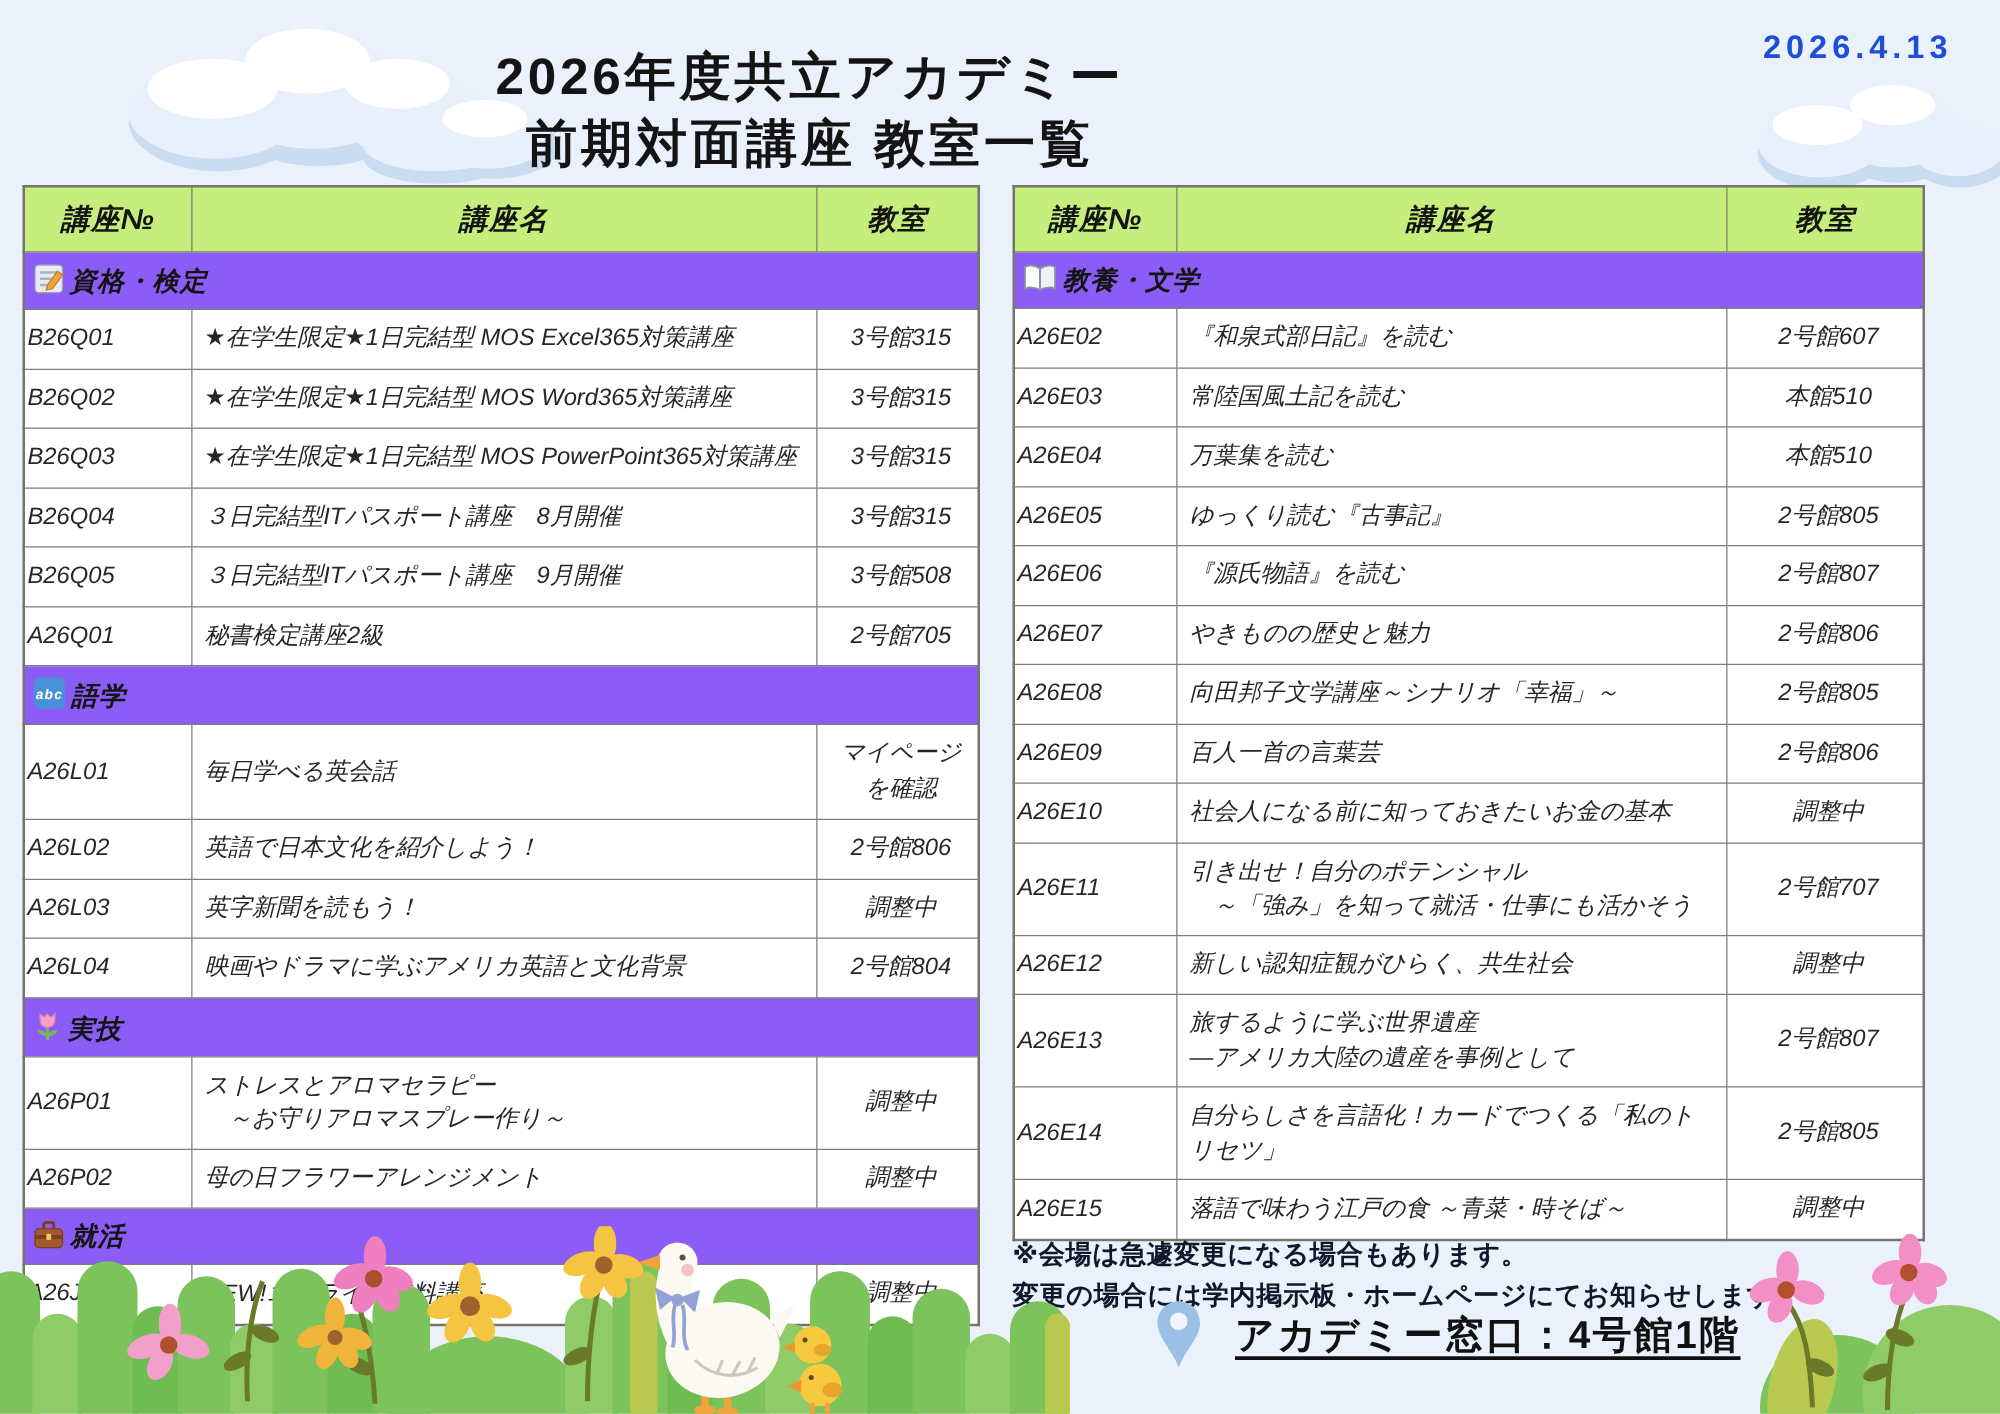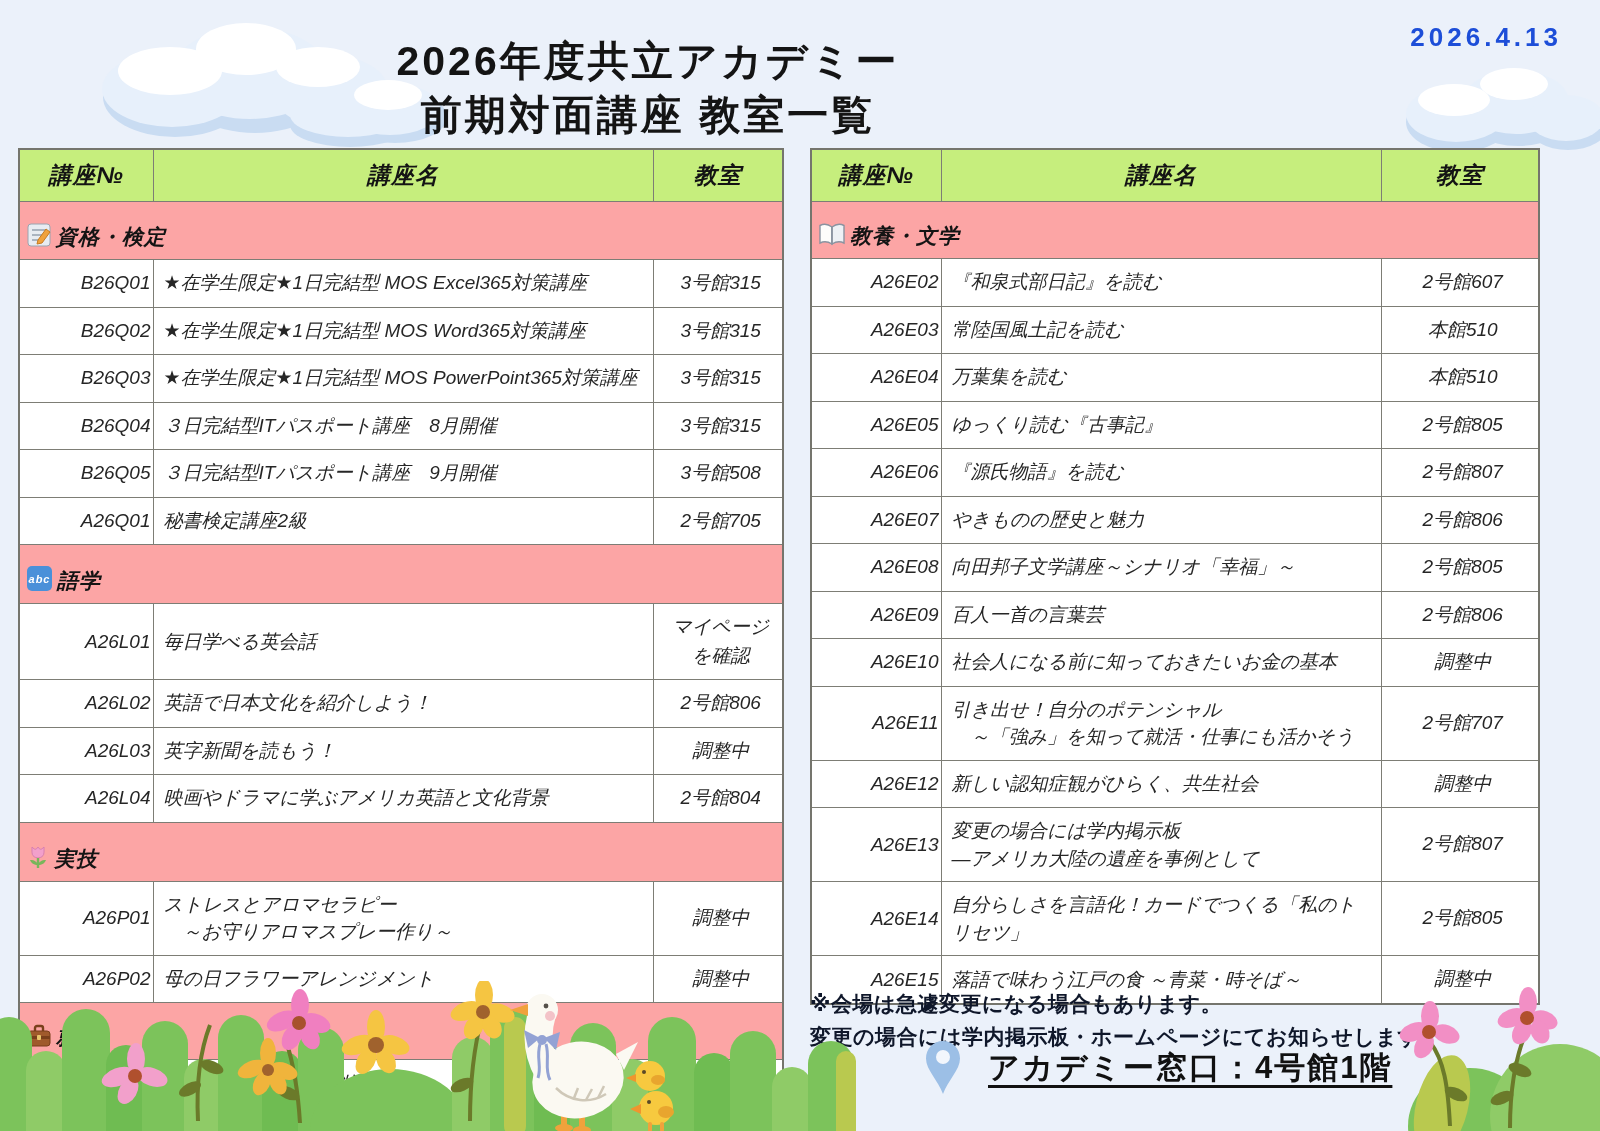--- a/index.html
+++ b/index.html
@@ -30,29 +30,29 @@
     border:2.5px solid #75756d;
     table-layout:fixed;
   }
   th,td{border:1.6px solid #7d7d75;}
   th{
     background:#c6ee7d;
     font-size:23px;font-weight:800;color:#141414;
     padding:10px 4px;letter-spacing:1px;
   }
   td{font-size:19px;color:#262626;vertical-align:middle;}
-  td.no{text-align:right;padding:10px 2px;white-space:nowrap;}
+  td.no{text-align:left;padding:10px 2px;white-space:nowrap;}
   td.nm{text-align:left;padding:9px 10px;line-height:1.45;}
   td.rm{text-align:center;padding:9px 4px 9px 10px;line-height:1.5;}
   .left col.c-no{width:134px;}  .left col.c-room{width:130px;}
   .right col.c-no{width:130px;} .right col.c-room{width:158px;}
   tr.section td{
-    background:#fca5a5;
+    background:#8b5cf6;
     font-size:21px;font-weight:800;color:#141414;
-    padding:20px 8px 8px 6px;letter-spacing:1px;
+    padding:8px 8px 8px 6px;letter-spacing:1px;
   }
   .sec-icon{display:inline-block;vertical-align:-4px;margin-right:4px;line-height:0;}
   .sec-icon svg{display:inline-block;}
   
   .note{
     position:absolute;left:810px;top:988px;width:760px;
     color:#0f172a;font-size:21px;font-weight:800;line-height:1.55;letter-spacing:.5px;
   }
   .office{
     position:absolute;left:925px;top:1040px;width:620px;
@@ -351,21 +351,21 @@
         <tr>
           <td class="no">A26E12</td>
           <td class="nm">
             <div class="nl">新しい認知症観がひらく、共生社会</div>
           </td>
           <td class="rm">調整中</td>
         </tr>
         <tr>
           <td class="no">A26E13</td>
           <td class="nm">
-            <div class="nl">変更の場合には学内掲示板</div>
+            <div class="nl">旅するように学ぶ世界遺産</div>
             <div class="nl">―アメリカ大陸の遺産を事例として</div>
           </td>
           <td class="rm">2号館807</td>
         </tr>
         <tr>
           <td class="no">A26E14</td>
           <td class="nm">
             <div class="nl">自分らしさを言語化！カードでつくる「私のトリセツ」</div>
           </td>
           <td class="rm">2号館805</td>

